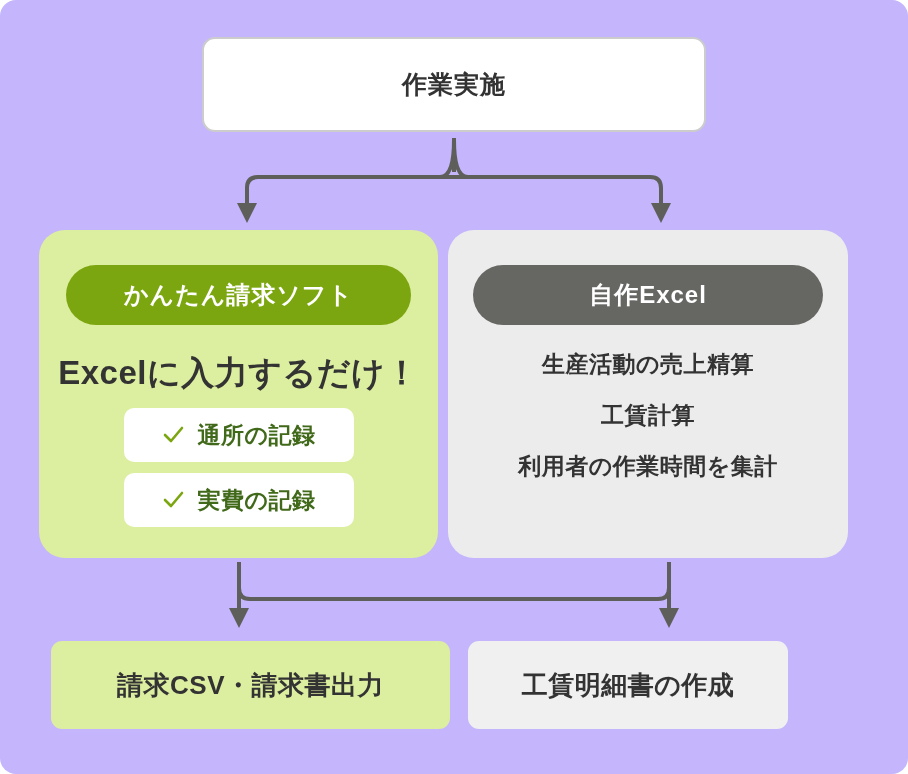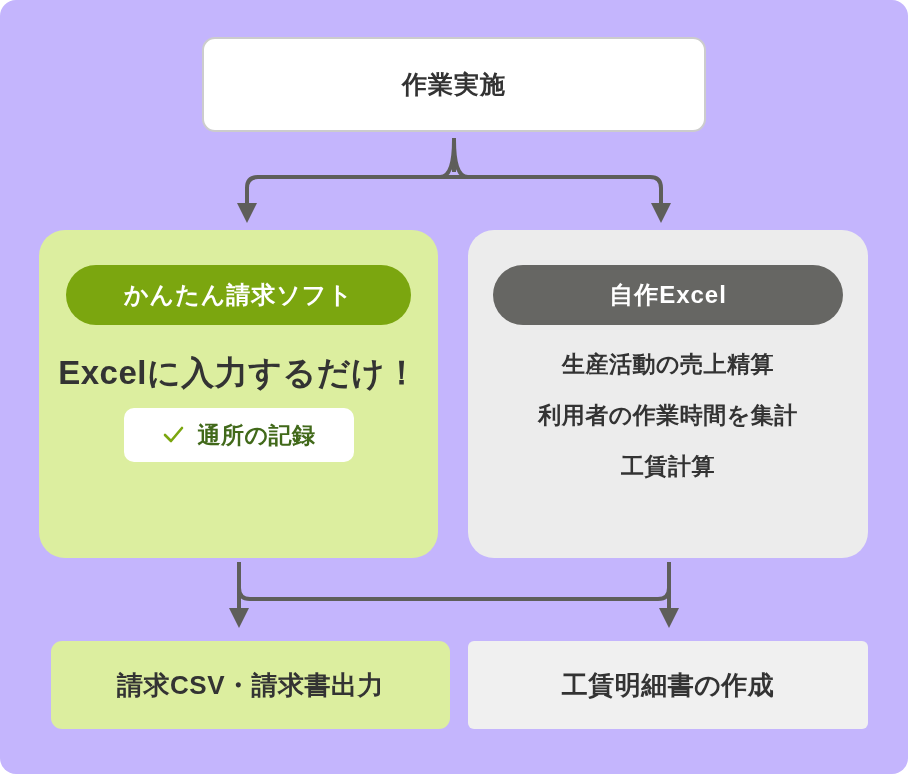--- a/index.html
+++ b/index.html
@@ -64,21 +64,21 @@
     display: flex;
     flex-direction: column;
     align-items: center;
   }
   .panel-left {
     left: 39px;
     width: 399px;
     background: #dcee9f;
   }
   .panel-right {
-    left: 468px;
+    left: 448px;
     width: 400px;
     background: #ececec;
   }
 
   .pill {
     margin-top: 35px;
     height: 60px;
     border-radius: 30px;
     display: flex;
     align-items: center;
@@ -161,23 +161,22 @@
     align-items: center;
     justify-content: center;
   }
   .bottom-left {
     left: 51px;
     width: 399px;
     background: #dcee9f;
   }
   .bottom-right {
     left: 468px;
-    width: 400px;
+    width: 320px;
     background: #f0f0f0;
-    border-radius: 6px;
   }
   .bottom-label {
     font-size: 26px;
     font-weight: bold;
     color: #333333;
     letter-spacing: 0.5px;
   }
 </style>
 </head>
 <body>
@@ -216,31 +215,39 @@
     <div class="panel-headline">Excelに入力するだけ！</div>
     <div class="check-list">
       <div class="check-item">
         <span class="check-icon">
           <svg viewBox="0 0 24 24" width="24" height="24" xmlns="http://www.w3.org/2000/svg">
             <path d="M4 12 L10 18 L21 5" fill="none" stroke="#7ba60f" stroke-width="2.6" stroke-linecap="round" stroke-linejoin="round"></path>
           </svg>
         </span>
         <span class="check-label">通所の記録</span>
       </div>
+      <div class="check-item">
+        <span class="check-icon">
+          <svg viewBox="0 0 24 24" width="24" height="24" xmlns="http://www.w3.org/2000/svg">
+            <path d="M4 12 L10 18 L21 5" fill="none" stroke="#7ba60f" stroke-width="2.6" stroke-linecap="round" stroke-linejoin="round"></path>
+          </svg>
+        </span>
+        <span class="check-label">実費の記録</span>
+      </div>
     </div>
   </div>
 
   <div class="panel panel-right">
     <div class="pill pill-right">
       <span>自作Excel</span>
     </div>
     <div class="bullet-list">
       <div class="bullet-line">生産活動の売上精算</div>
+      <div class="bullet-line">工賃計算</div>
       <div class="bullet-line">利用者の作業時間を集計</div>
-      <div class="bullet-line">工賃計算</div>
     </div>
   </div>
 
   <div class="bottom-node bottom-left">
     <span class="bottom-label">請求CSV・請求書出力</span>
   </div>
   <div class="bottom-node bottom-right">
     <span class="bottom-label">工賃明細書の作成</span>
   </div>
 

